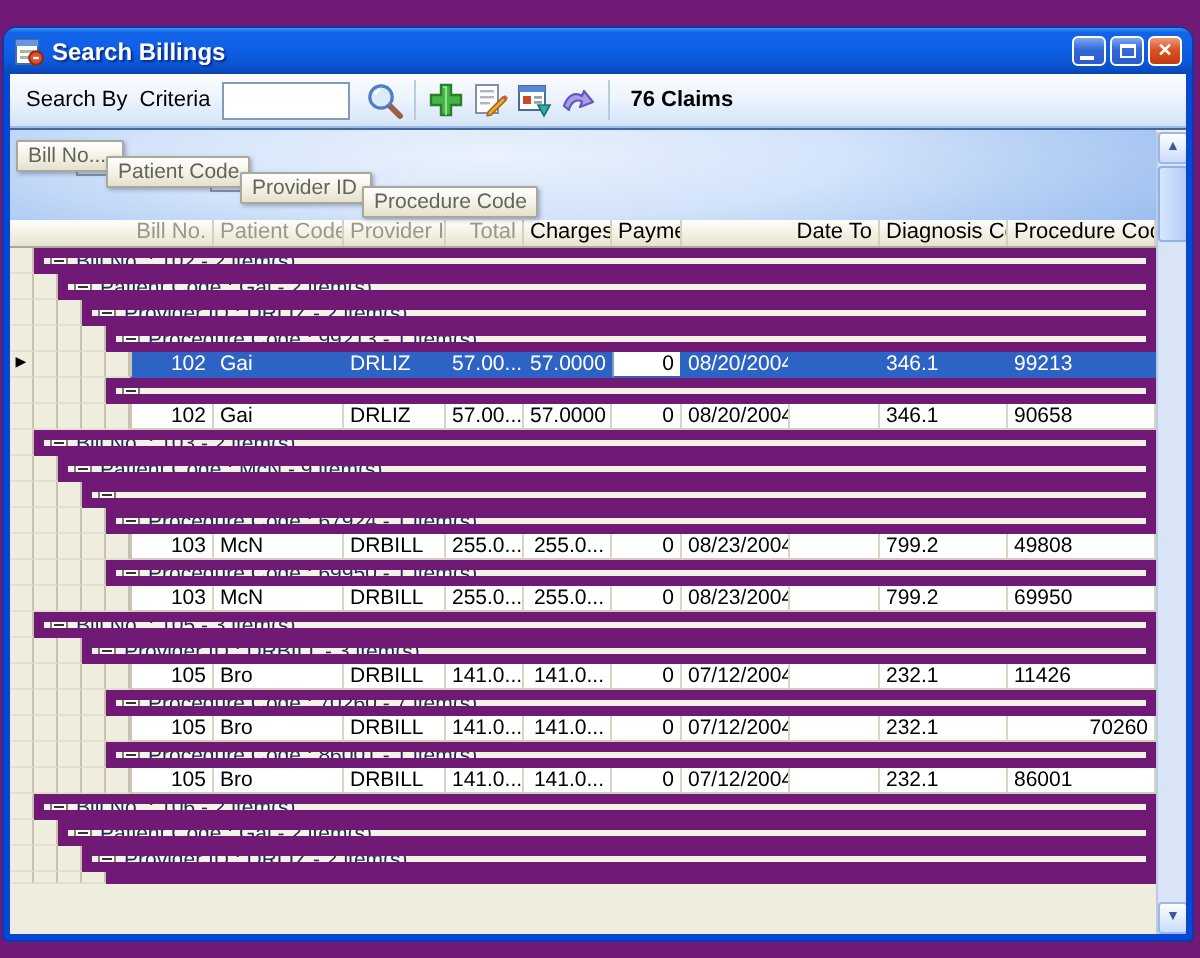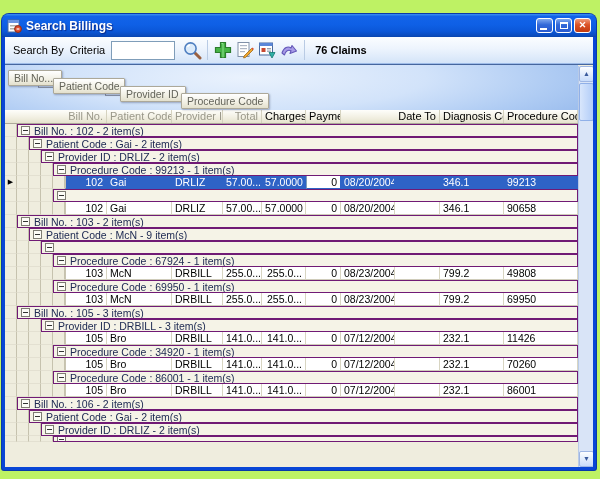--- a/index.html
+++ b/index.html
@@ -1,18 +1,18 @@
 <!DOCTYPE html>
 <html><head>
 <meta charset="utf-8">
 <style>
   * { box-sizing: border-box; margin:0; padding:0; }
   html,body { width:600px; height:479px; background:#fff; overflow:hidden;
     font-family:"Liberation Sans", sans-serif; font-size:11px; }
-  #stage { position:relative; width:600px; height:479px; background:#bef264; }
+  #stage { position:relative; width:600px; height:479px; background:#701a75; }
 
   
   .window { position:absolute; left:2px; top:14px; width:594px; height:456px;
     background:#0846D6; border-radius:7px 7px 2px 2px;
     box-shadow:0 0 0 1px #0A39A8; }
   .titlebar { height:23px; border-radius:6px 6px 0 0; display:flex; align-items:center;
     padding:0 5px; gap:4px;
     background:linear-gradient(180deg,#3B93F2 0%,#1263E8 10%,#0F60E6 45%,#0B57D8 75%,#0A4CC0 92%,#0945AD 100%); }
   .title-text { color:#fff; font-weight:bold; font-size:12px; text-shadow:1px 1px 1px #0A2A8A; flex:1; }
   .winbtns { display:flex; gap:2px; }
@@ -64,21 +64,21 @@
   .hdr-cell.blank { border-right:none; }
   .hdr-cell.dim { color:#9A988A; }
 
   #rows { width:573px; }
   .row { display:flex; height:13px; }
   .row.partial { height:6px; overflow:hidden; }
   .ind { width:12px; background:#EFEDDE; border-right:1px solid #C6C2AE;
     border-bottom:1px solid #E3E0D1; font-size:7px; line-height:12px; text-align:center; color:#000; }
   .indent { width:12px; background:#EFEDDE; border-right:1px solid #C6C2AE;
     border-bottom:1px solid #E3E0D1; }
-  .gbox { flex:1; background:#F5F3E7; border:1px solid #701a75; display:flex;
+  .gbox { flex:1; background:#F5F3E7; border:5px solid #701a75; display:flex;
     align-items:center; overflow:hidden;text-align:center; }
   .exp { width:9px; height:9px; background:#FCFCF7; border:1px solid #7E7C73;
     margin:0 4px 0 3px; position:relative; flex:none; }
   .exp .minus { position:absolute; left:1px; top:3px; width:5px; height:1px; background:#333; }
   .gtext { color:#202C54; font-size:10.5px; white-space:nowrap; }
   .cell { height:13px; background:#fff; border-right:1px solid #D8D5C2; border-bottom:1px solid #CFCCBA;
     padding:0 3px; font-size:10.5px; line-height:12px; white-space:nowrap; overflow:hidden; }
   .cell.first { border-left:1px solid #C9C5B2; }
   .row.sel .cell { background:#2E63C6; color:#fff; border-right-color:#2E63C6; border-bottom-color:#2E63C6; }
   .row.sel .cell.editor { background:#fff; color:#000; border-left:1px solid #7F9DB9; }
@@ -408,39 +408,39 @@
               </div>
               <div class="row">
                 <div class="ind"></div>
                 <div class="indent"></div>
                 <div class="indent"></div>
                 <div class="indent"></div>
                 <div class="gbox">
                   <div class="exp">
                     <div class="minus"></div>
                   </div>
-                  <span class="gtext">Procedure Code : 34920 - 1 item(s)</span>
+                  <span class="gtext">Procedure Code : 70260 - 7 item(s)</span>
                 </div>
               </div>
               <div class="row">
                 <div class="ind"></div>
                 <div class="indent"></div>
                 <div class="indent"></div>
                 <div class="indent"></div>
                 <div class="indent"></div>
                 <div class="cell first" style="width: 42px; text-align: right;">105</div>
                 <div class="cell" style="width: 65px; text-align: left;">Bro</div>
                 <div class="cell" style="width: 51px; text-align: left;">DRBILL</div>
                 <div class="cell" style="width: 39px; text-align: right;">141.0...</div>
                 <div class="cell" style="width: 44px; text-align: right;">141.0...</div>
                 <div class="cell" style="width: 35px; text-align: right;">0</div>
                 <div class="cell" style="width: 54px; text-align: left;">07/12/2004</div>
                 <div class="cell" style="width: 45px; text-align: left;"></div>
                 <div class="cell" style="width: 64px; text-align: left;">232.1</div>
-                <div class="cell" style="width: 74px; text-align: left;">70260</div>
+                <div class="cell" style="width: 74px; text-align: right;">70260</div>
               </div>
               <div class="row">
                 <div class="ind"></div>
                 <div class="indent"></div>
                 <div class="indent"></div>
                 <div class="indent"></div>
                 <div class="gbox">
                   <div class="exp">
                     <div class="minus"></div>
                   </div>

